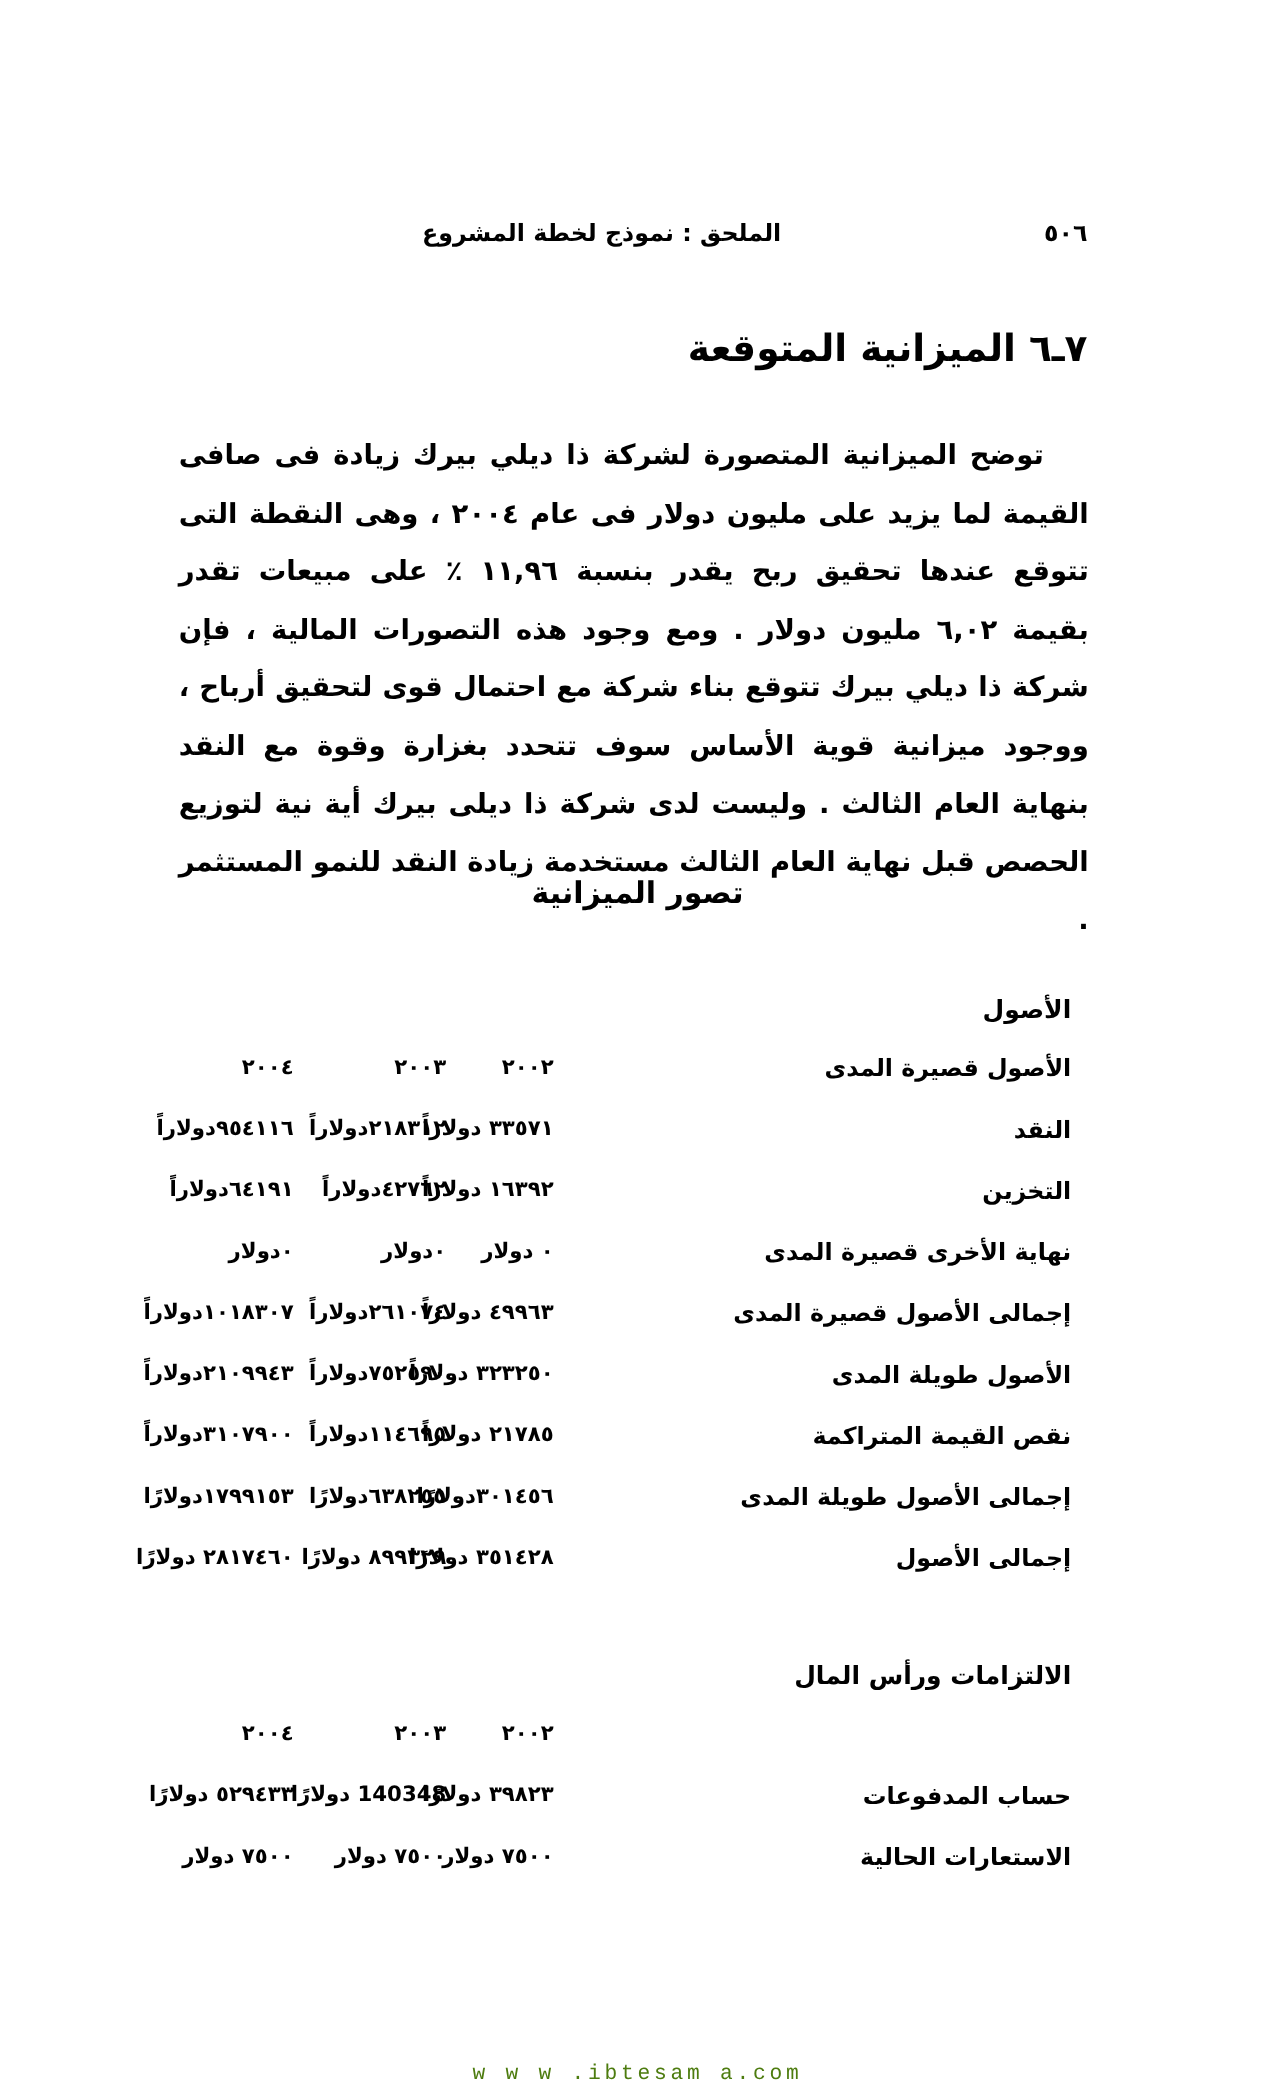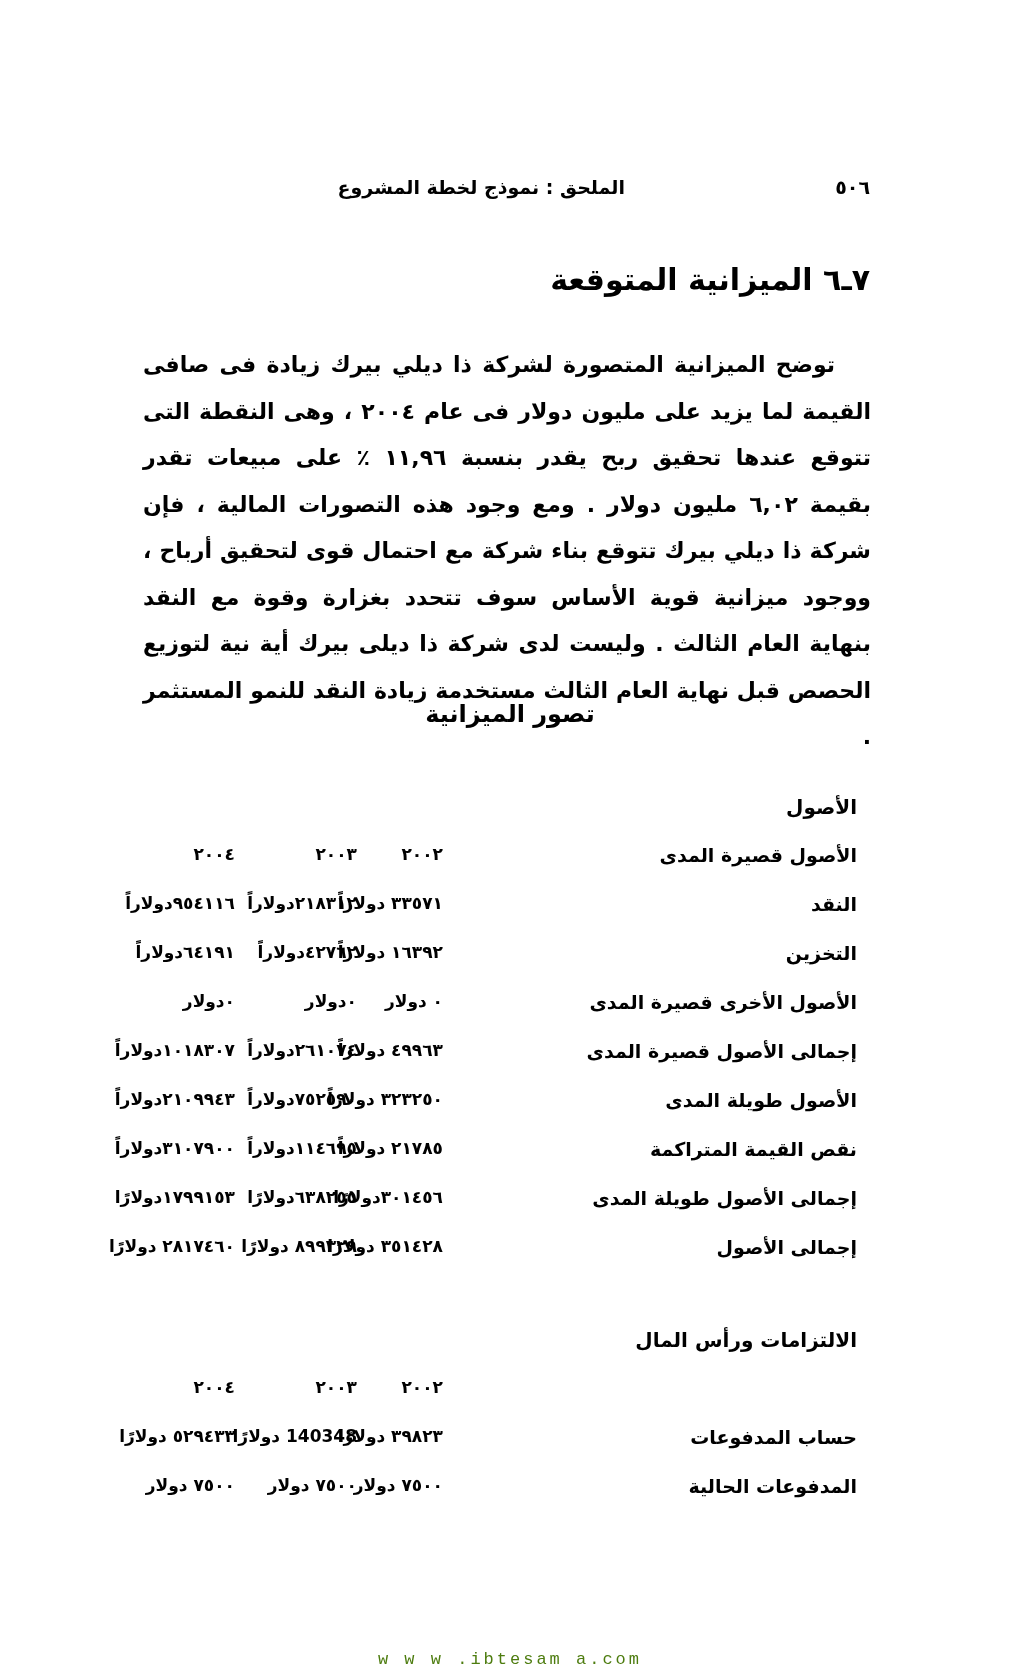--- a/index.html
+++ b/index.html
@@ -57,21 +57,21 @@
     <span class="c c2">٢١٨٣١٢دولاراً</span>
     <span class="c c3">٩٥٤١١٦دولاراً</span>
   </div>
   <div class="row rtl" style="top:942px;">
     <span class="label">التخزين</span>
     <span class="c c1">١٦٣٩٢ دولاراً</span>
     <span class="c c2">٤٢٧٦٢دولاراً</span>
     <span class="c c3">٦٤١٩١دولاراً</span>
   </div>
   <div class="row rtl" style="top:991px;">
-    <span class="label">الأصول الأخرى قصيرة المدى</span>
+    <span class="label">نهاية الأخرى قصيرة المدى</span>
     <span class="c c1">٠ دولار</span>
     <span class="c c2">٠دولار</span>
     <span class="c c3">٠دولار</span>
   </div>
   <div class="row rtl" style="top:1040px;">
     <span class="label">إجمالى الأصول قصيرة المدى</span>
     <span class="c c1">٤٩٩٦٣ دولاراً</span>
     <span class="c c2">٢٦١٠٧٤دولاراً</span>
     <span class="c c3">١٠١٨٣٠٧دولاراً</span>
   </div>
@@ -108,20 +108,20 @@
     <span class="c c2">٢٠٠٣</span>
     <span class="c c3">٢٠٠٤</span>
   </div>
   <div class="row rtl" style="top:1426px;">
     <span class="label">حساب المدفوعات</span>
     <span class="c c1">٣٩٨٢٣ دولارًا</span>
     <span class="c c2">140348 دولارًا</span>
     <span class="c c3">٥٢٩٤٣٣ دولارًا</span>
   </div>
   <div class="row rtl" style="top:1475px;">
-    <span class="label">المدفوعات الحالية</span>
+    <span class="label">الاستعارات الحالية</span>
     <span class="c c1">٧٥٠٠ دولار</span>
     <span class="c c2">٧٥٠٠ دولار</span>
     <span class="c c3">٧٥٠٠ دولار</span>
   </div>
 </div>
 
 <div class="abs watermark">w w w .ibtesam a.com</div>
 
 </body></html>

